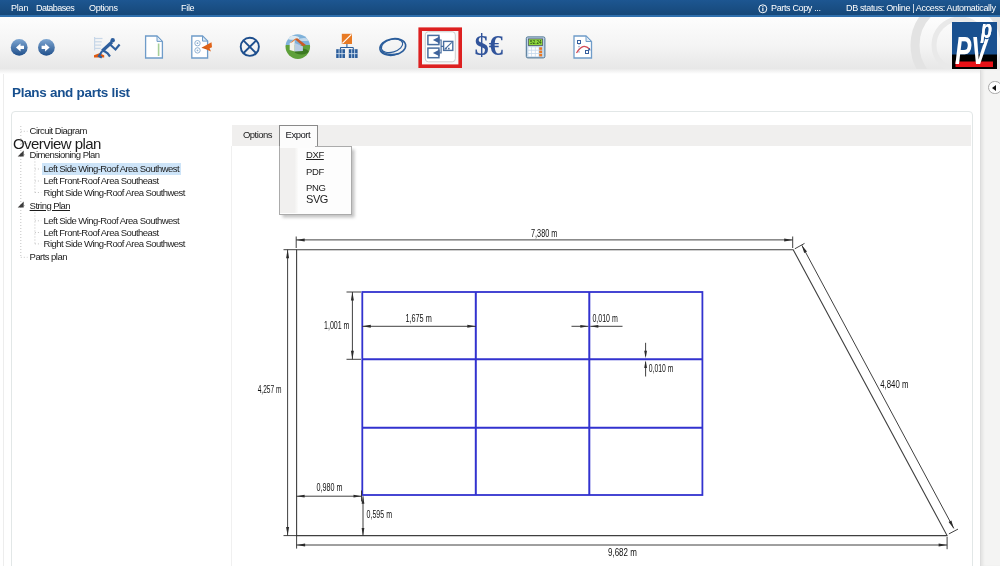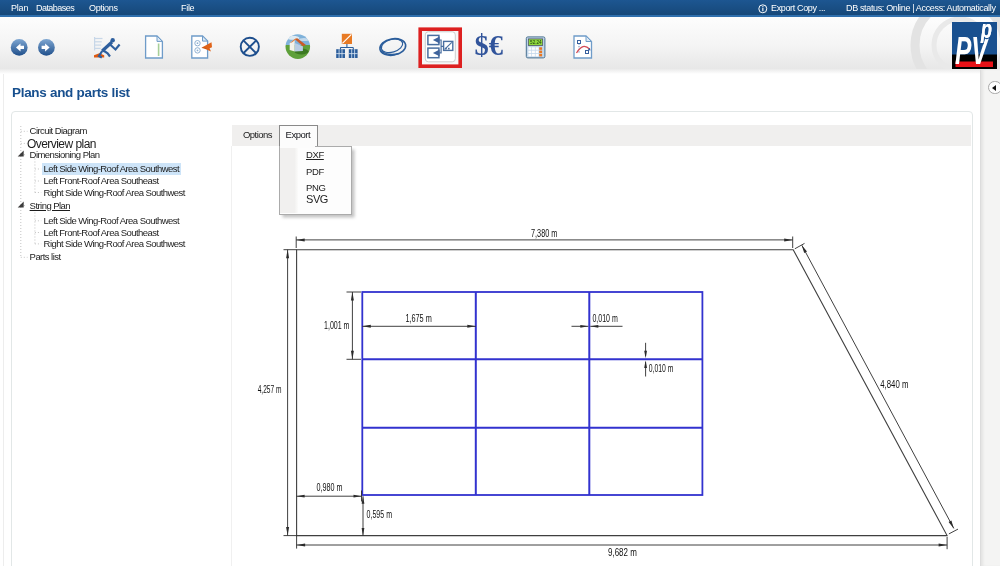--- a/index.html
+++ b/index.html
@@ -17,21 +17,21 @@
 <div class="t" style="left:11px;top:3px;font-size:9px;color:#fff;letter-spacing:-0.2px;">Plan</div>
 <div class="t" style="left:36px;top:3px;font-size:9px;color:#fff;letter-spacing:-0.55px;">Databases</div>
 <div class="t" style="left:89px;top:3px;font-size:9px;color:#fff;letter-spacing:-0.35px;">Options</div>
 <div class="t" style="left:131px;top:20px;font-size:9px;color:#fff;letter-spacing:-0.5px;">Language</div>
 <div class="t" style="left:181px;top:3px;font-size:9px;color:#fff;letter-spacing:-0.3px;">File</div>
 <svg style="left:758px;top:3.5px;" width="11" height="11" viewBox="0 0 11 11">
   <circle cx="4.8" cy="4.8" r="4" fill="none" stroke="#fff" stroke-width="1"></circle>
   <rect x="4.3" y="3.8" width="1.1" height="3.4" fill="#fff"></rect>
   <rect x="4.3" y="2.1" width="1.1" height="1.1" fill="#fff"></rect>
 </svg>
-<div class="t" style="left:771px;top:3px;font-size:9px;color:#fff;letter-spacing:-0.35px;">Export Copy ...</div>
+<div class="t" style="left:771px;top:3px;font-size:9px;color:#fff;letter-spacing:-0.35px;">Parts Copy ...</div>
 <div class="t" style="left:846px;top:3px;font-size:9px;color:#fff;letter-spacing:-0.35px;">DB status: Online | Access: Automatically</div>
 
 <div style="position:absolute;left:0;top:17px;width:1000px;height:52px;
      background:linear-gradient(180deg,#fdfdfd 0%,#f4f4f4 55%,#e7e7e7 100%);overflow:hidden;">
   <svg style="left:820px;top:0;" width="180" height="52" viewBox="0 0 180 52">
     <circle cx="140" cy="28" r="45" fill="none" stroke="#e3e3e3" stroke-width="9"></circle>
     <circle cx="140" cy="28" r="26" fill="none" stroke="#e9e9e9" stroke-width="5"></circle>
   </svg>
 </div>
 <div style="position:absolute;left:0;top:69px;width:1000px;height:5px;
@@ -243,30 +243,30 @@
     <line x1="34.9" y1="209.5" x2="34.9" y2="243.9"></line>
     <line x1="34.9" y1="220.8" x2="41.2" y2="220.8"></line>
     <line x1="34.9" y1="232.5" x2="41.2" y2="232.5"></line>
     <line x1="34.9" y1="243.9" x2="41.2" y2="243.9"></line>
   </g>
   <polygon points="17.7,156.6 23.7,156.6 23.7,150.6" fill="#3c3c3c"></polygon>
   <polygon points="17.7,207.6 23.7,207.6 23.7,201.6" fill="#3c3c3c"></polygon>
 </svg>
 <div style="position:absolute;left:41.5px;top:162.8px;width:139.5px;height:12.5px;background:#cde4f8;"></div>
 <div class="t" style="left:29.6px;top:125.3px;font-size:9.5px;color:#1c1c1c;letter-spacing:-0.55px;line-height:12px;">Circuit Diagram</div>
-<div class="t" style="left:27px;top:137.5px;font-size:12px;color:#1c1c1c;letter-spacing:-0.55px;line-height:12px;">Overview plan</div>
+<div class="t" style="left:13px;top:137.5px;font-size:15px;color:#1c1c1c;letter-spacing:-0.55px;line-height:12px;">Overview plan</div>
 <div class="t" style="left:29.6px;top:148.8px;font-size:9.5px;color:#1c1c1c;letter-spacing:-0.55px;line-height:12px;">Dimensioning Plan</div>
 <div class="t" style="left:43.6px;top:163.1px;font-size:9.5px;color:#1c1c1c;letter-spacing:-0.55px;line-height:12px;">Left Side Wing-Roof Area Southwest</div>
 <div class="t" style="left:43.6px;top:175.1px;font-size:9.5px;color:#1c1c1c;letter-spacing:-0.55px;line-height:12px;">Left Front-Roof Area Southeast</div>
 <div class="t" style="left:43.6px;top:186.5px;font-size:9.5px;color:#1c1c1c;letter-spacing:-0.55px;line-height:12px;">Right Side Wing-Roof Area Southwest</div>
 <div class="t" style="left:29.6px;top:199.7px;font-size:9.5px;color:#1c1c1c;letter-spacing:-0.55px;line-height:12px;text-decoration:underline;">String Plan</div>
 <div class="t" style="left:43.6px;top:214.8px;font-size:9.5px;color:#1c1c1c;letter-spacing:-0.55px;line-height:12px;">Left Side Wing-Roof Area Southwest</div>
 <div class="t" style="left:43.6px;top:226.5px;font-size:9.5px;color:#1c1c1c;letter-spacing:-0.55px;line-height:12px;">Left Front-Roof Area Southeast</div>
 <div class="t" style="left:43.6px;top:237.9px;font-size:9.5px;color:#1c1c1c;letter-spacing:-0.55px;line-height:12px;">Right Side Wing-Roof Area Southwest</div>
-<div class="t" style="left:29.6px;top:251.4px;font-size:9.5px;color:#1c1c1c;letter-spacing:-0.55px;line-height:12px;">Parts list</div>
+<div class="t" style="left:29.6px;top:251.4px;font-size:9.5px;color:#1c1c1c;letter-spacing:-0.55px;line-height:12px;">Parts plan</div>
 
 <div style="position:absolute;left:979.5px;top:70px;width:20.5px;height:496px;background:#f4f4f3;
      border-left:1px solid #dcdcdc;box-shadow:inset 3px 0 3px -1px rgba(0,0,0,0.07);"></div>
 <div style="position:absolute;left:988px;top:80.5px;width:11.5px;height:11.5px;border-radius:50%;
      background:#fdfdfd;border:1px solid #a8a8a8;"></div>
 <div style="position:absolute;left:992.4px;top:84.6px;width:0;height:0;
      border-top:3.1px solid transparent;border-bottom:3.1px solid transparent;border-right:4.4px solid #111;"></div>
 
 <svg style="left:230px;top:146px;" width="745" height="420" viewBox="230 146 745 420">
 

